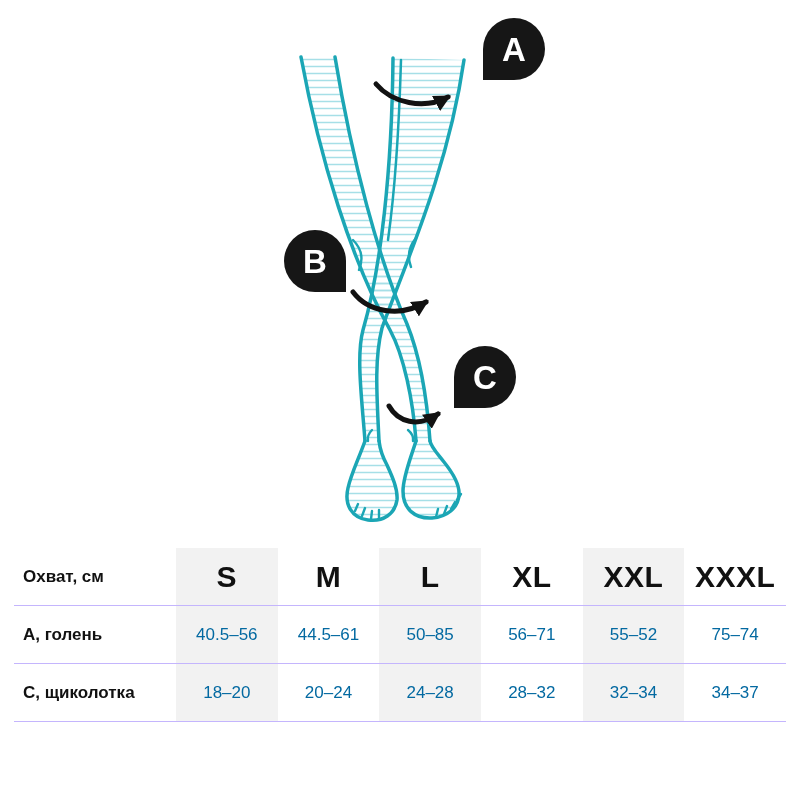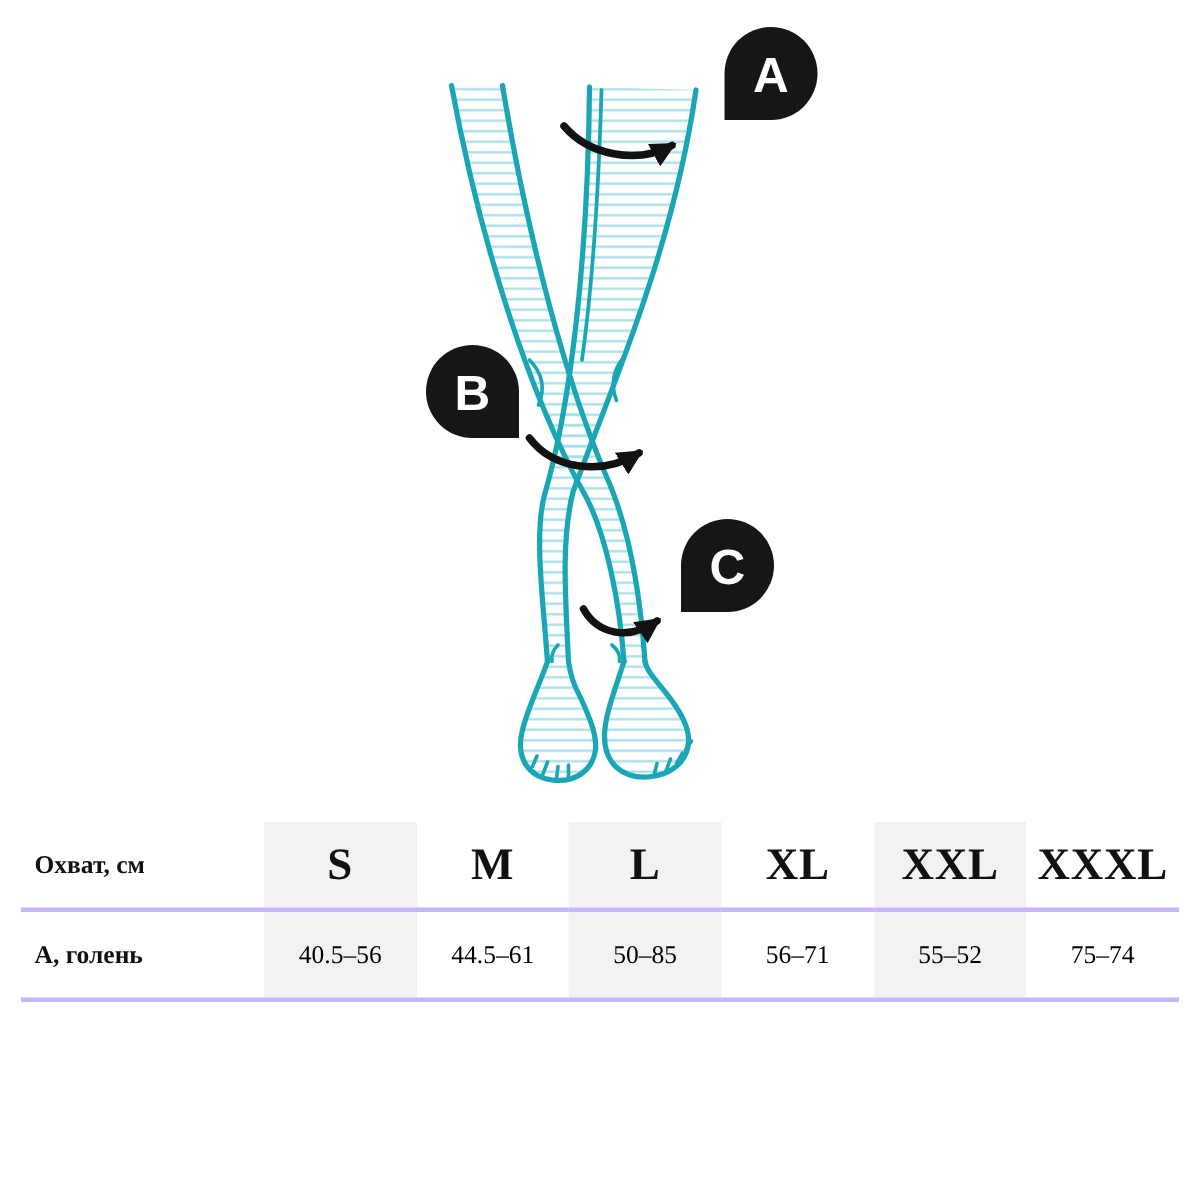--- a/index.html
+++ b/index.html
@@ -34,37 +34,36 @@
   table.size-table {
     width: 100%;
     border-collapse: collapse;
     table-layout: fixed;
   }
   col.first { width: 162px; }
   .size-table th, .size-table td {
     height: 57px;
     text-align: center;
     vertical-align: middle;
-    border-bottom: 3px solid #c4b5fd;
+    border-bottom: 1px solid #c4b5fd;
     padding: 0;
-    font-family: Liberation Serif, serif;
   }
   .size-table th.measure,
   .size-table td.label {
     text-align: left;
     padding-left: 9px;
     font-weight: bold;
     font-size: 17px;
   }
   .size-table th.size {
     font-size: 30px;
     font-weight: bold;
     letter-spacing: 0.5px;
   }
-  .size-table td.val { font-size: 17px; color: #000000; }
+  .size-table td.val { font-size: 17px; color: #0369a1; }
   
   .size-table th:nth-child(2), .size-table td:nth-child(2),
   .size-table th:nth-child(4), .size-table td:nth-child(4),
   .size-table th:nth-child(6), .size-table td:nth-child(6) {
     background: #f2f2f2;
   }
 </style>
 </head>
 <body>
 
@@ -158,15 +157,24 @@
     <tbody>
       <tr>
         <td class="label">А, голень</td>
         <td class="val">40.5–56</td>
         <td class="val">44.5–61</td>
         <td class="val">50–85</td>
         <td class="val">56–71</td>
         <td class="val">55–52</td>
         <td class="val">75–74</td>
       </tr>
+      <tr>
+        <td class="label">С, щиколотка</td>
+        <td class="val">18–20</td>
+        <td class="val">20–24</td>
+        <td class="val">24–28</td>
+        <td class="val">28–32</td>
+        <td class="val">32–34</td>
+        <td class="val">34–37</td>
+      </tr>
     </tbody>
   </table>
 </div>
 
 </body></html>

